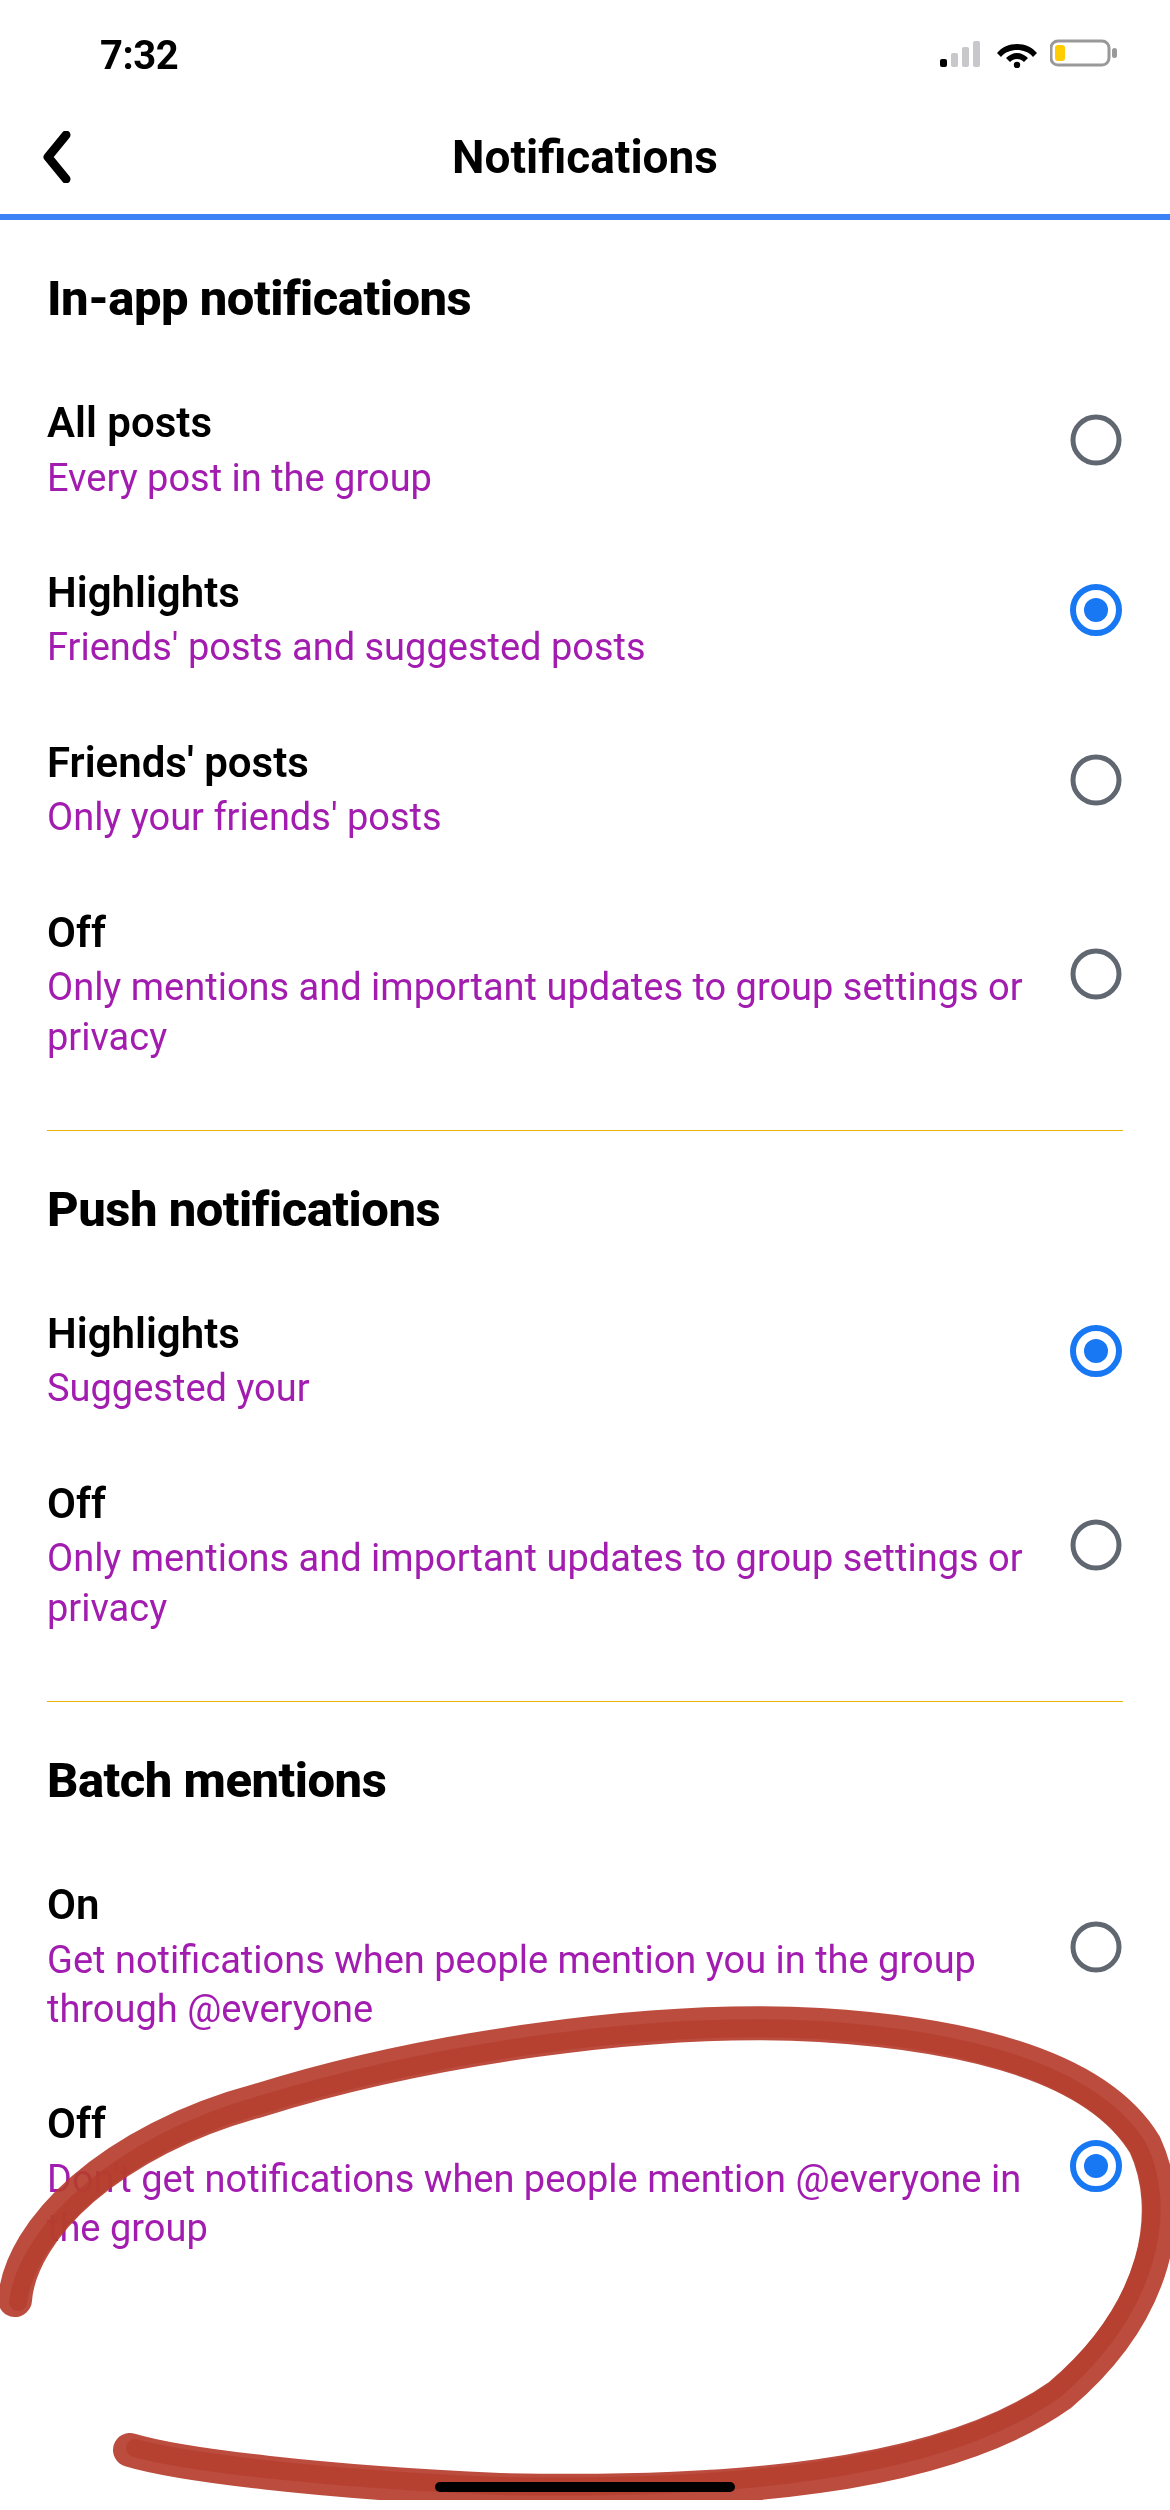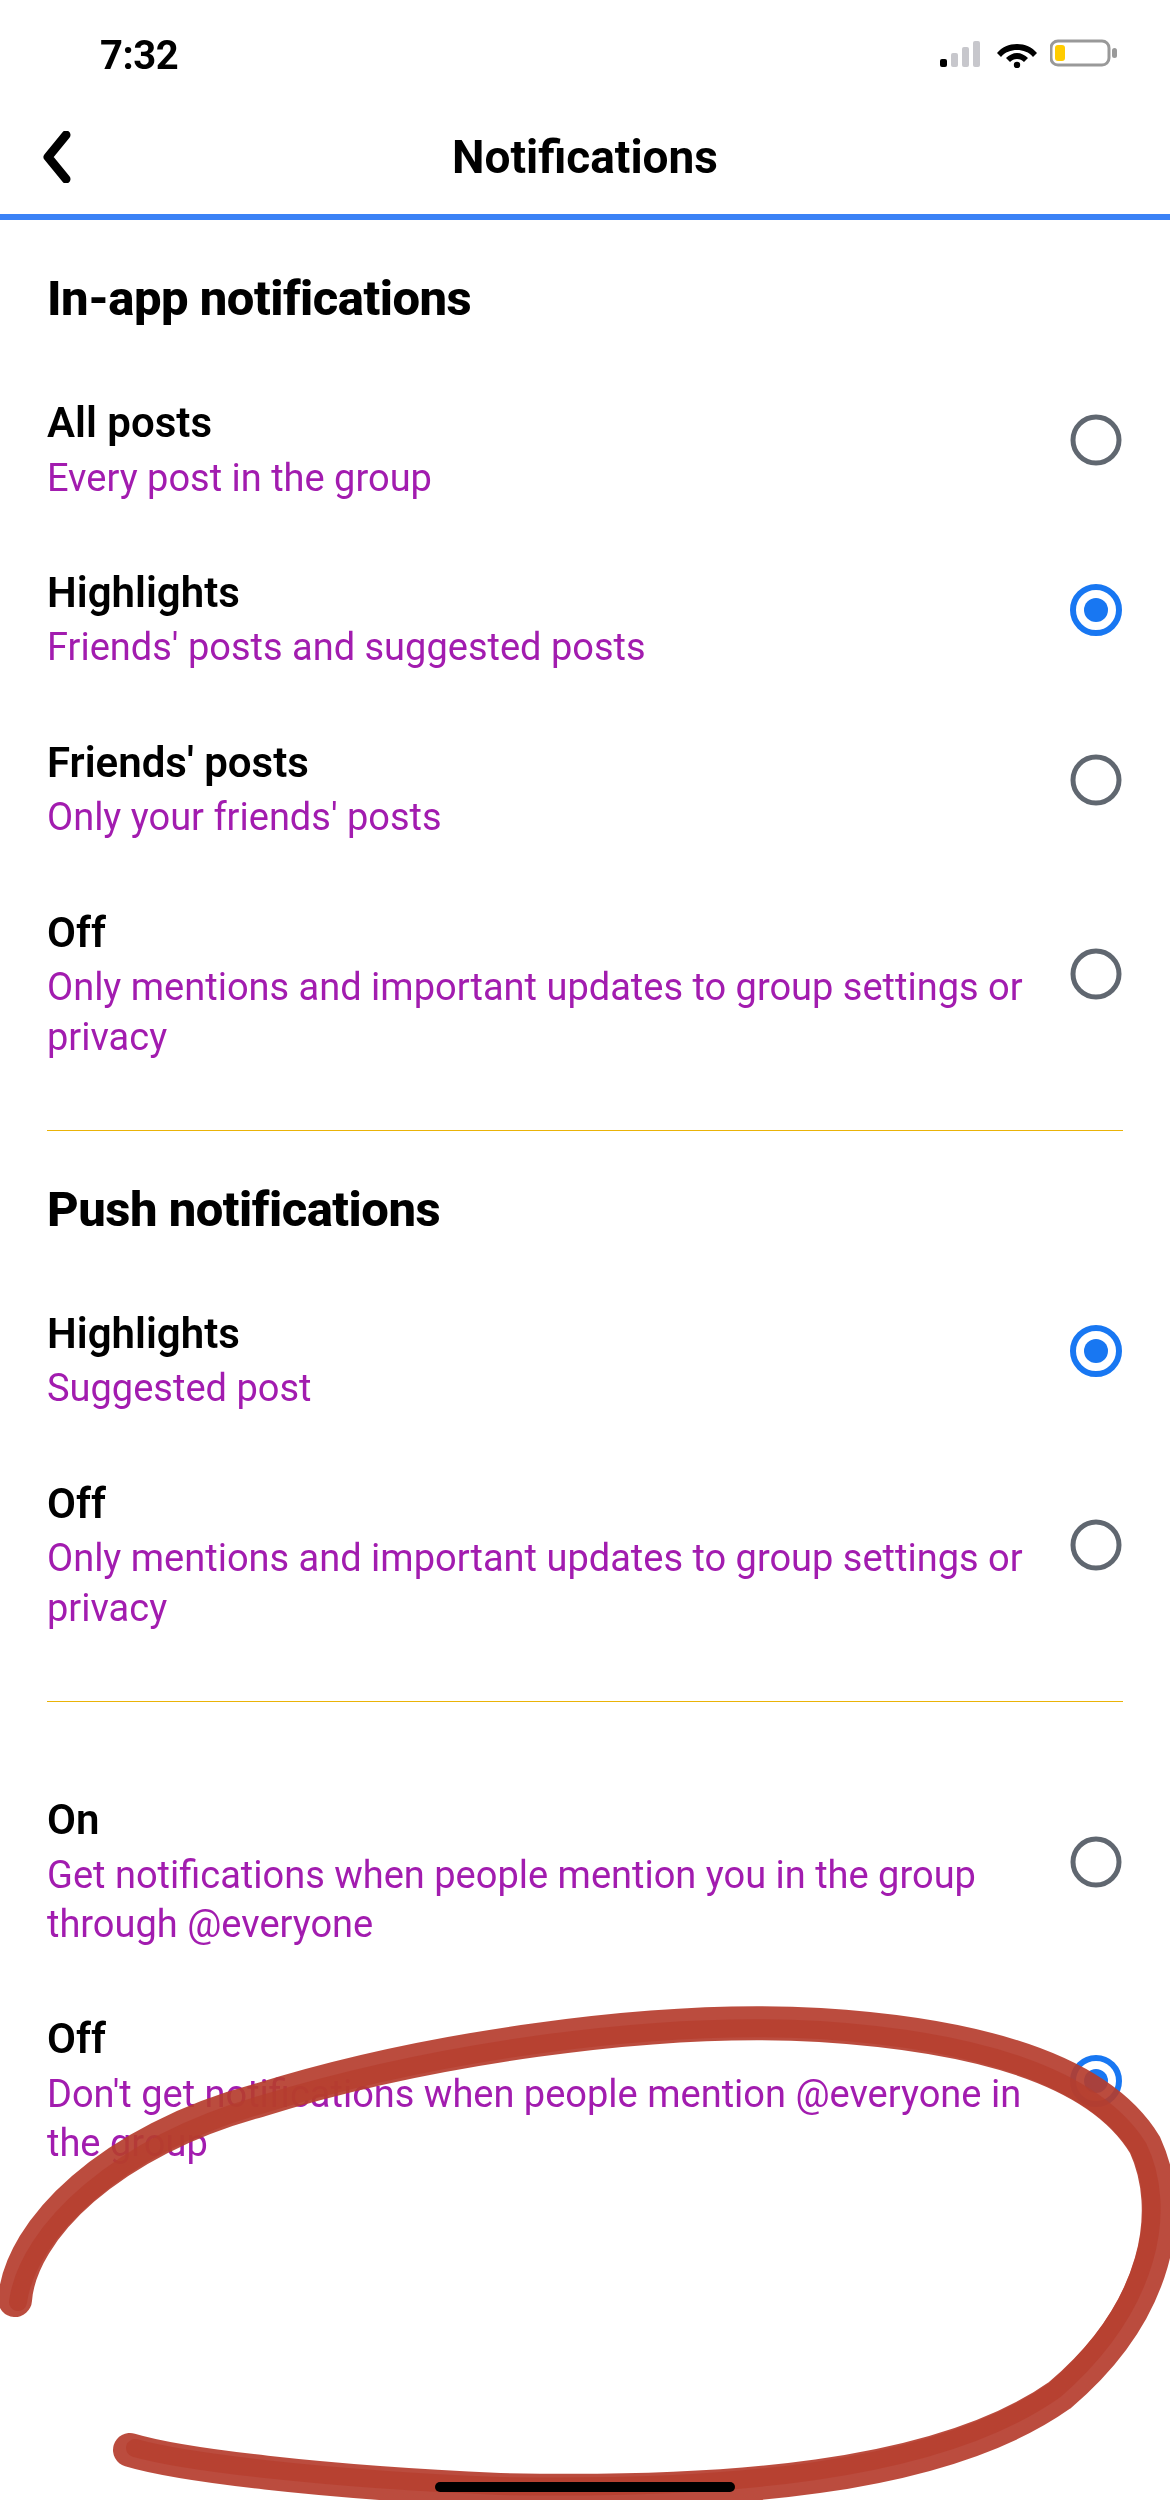--- a/index.html
+++ b/index.html
@@ -219,21 +219,21 @@
       </span>
     </div>
   </div>
 
   <div class="section">
     <div class="section-title">Push notifications</div>
 
     <div class="option-row">
       <div class="option-text">
         <div class="option-label">Highlights</div>
-        <div class="option-desc">Suggested post</div>
+        <div class="option-desc">Suggested your</div>
       </div>
       <span class="radio">
         <svg width="54" height="54" viewBox="0 0 54 54">
             <circle cx="27" cy="27" r="23" fill="none" stroke="#1877F2" stroke-width="6"></circle>
             <circle cx="27" cy="27" r="12" fill="#1877F2"></circle>
           </svg>
       </span>
     </div>
 
     <div class="option-row">
@@ -243,20 +243,21 @@
       </div>
       <span class="radio">
         <svg width="54" height="54" viewBox="0 0 54 54">
             <circle cx="27" cy="27" r="23" fill="none" stroke="#606770" stroke-width="5"></circle>
           </svg>
       </span>
     </div>
   </div>
 
   <div class="section">
+    <div class="section-title">Batch mentions</div>
 
     <div class="option-row">
       <div class="option-text">
         <div class="option-label">On</div>
         <div class="option-desc">Get notifications when people mention you in the group through @everyone</div>
       </div>
       <span class="radio">
         <svg width="54" height="54" viewBox="0 0 54 54">
             <circle cx="27" cy="27" r="23" fill="none" stroke="#606770" stroke-width="5"></circle>
           </svg>

